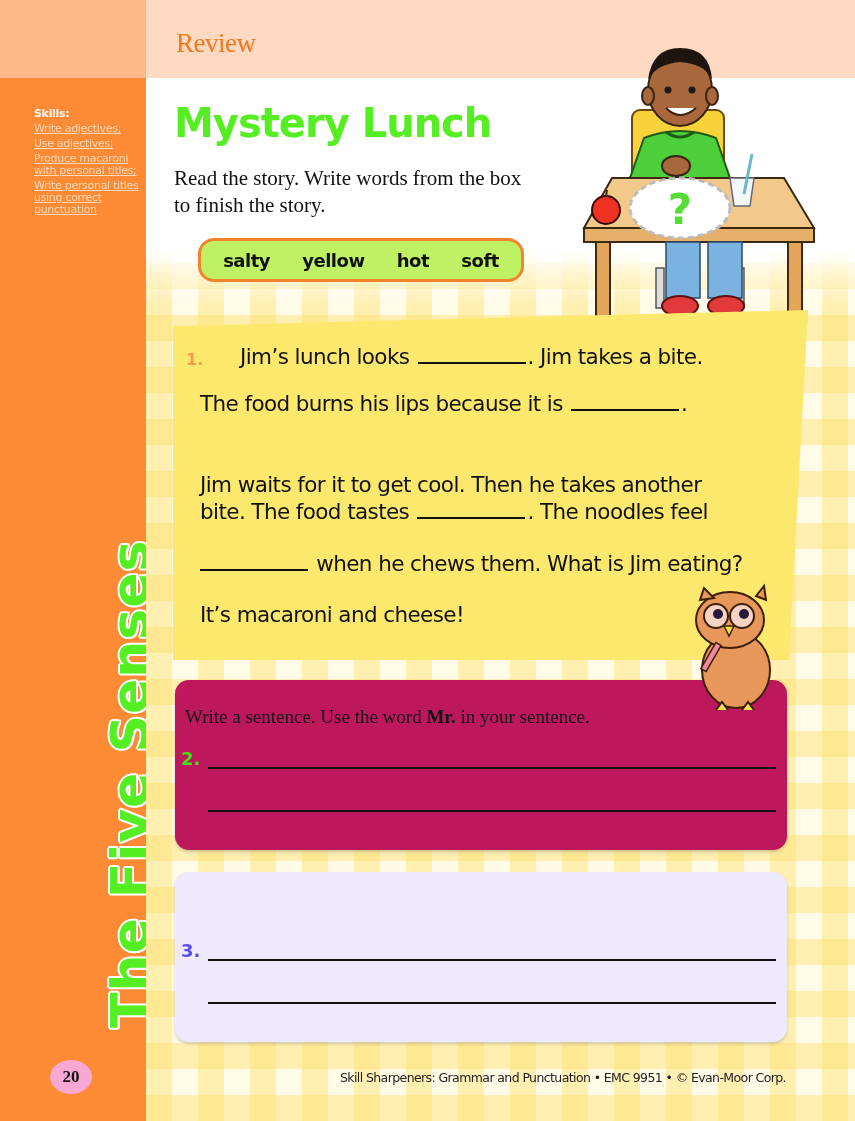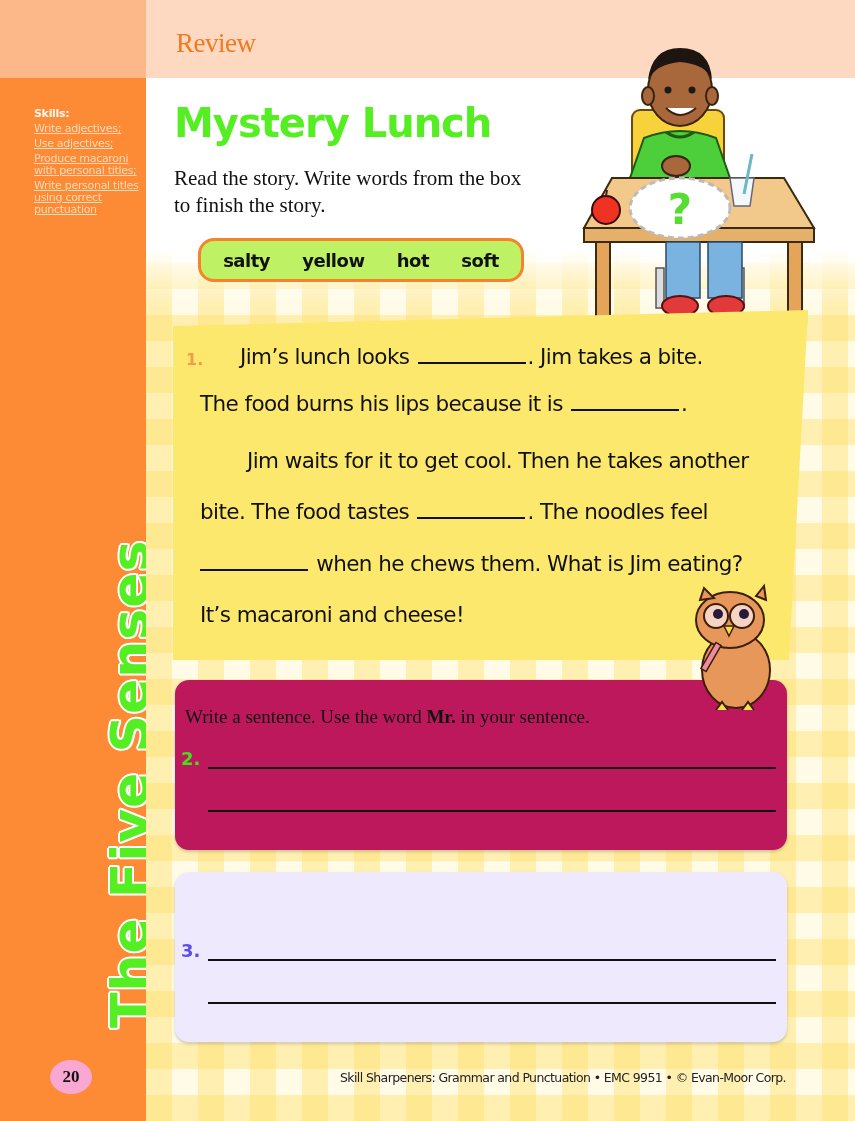--- a/index.html
+++ b/index.html
@@ -213,21 +213,21 @@
 
 <div class="story-note"></div>
 <div class="item-number-1">1.</div>
 
 <div class="story-line" style="left:240px; top:344px;">
   <span>Jim’s lunch looks </span><span class="blank"></span><span>. Jim takes a bite.</span>
 </div>
 <div class="story-line" style="top:381px;margin-top:10px;">
   <span>The food burns his lips because it is </span><span class="blank"></span><span>.</span>
 </div>
-<div class="story-line" style="top:448px;margin-left:47px;">
+<div class="story-line" style="top:472px;">
   <span>Jim waits for it to get cool. Then he takes another</span>
 </div>
 <div class="story-line" style="top:499px;">
   <span>bite. The food tastes </span><span class="blank"></span><span>. The noodles feel</span>
 </div>
 <div class="story-line" style="top:551px;">
   <span class="blank" style="margin-left:0;"></span><span> when he chews them. What is Jim eating?</span>
 </div>
 <div class="story-line" style="top:602px;">
   <span>It’s macaroni and cheese!</span>

